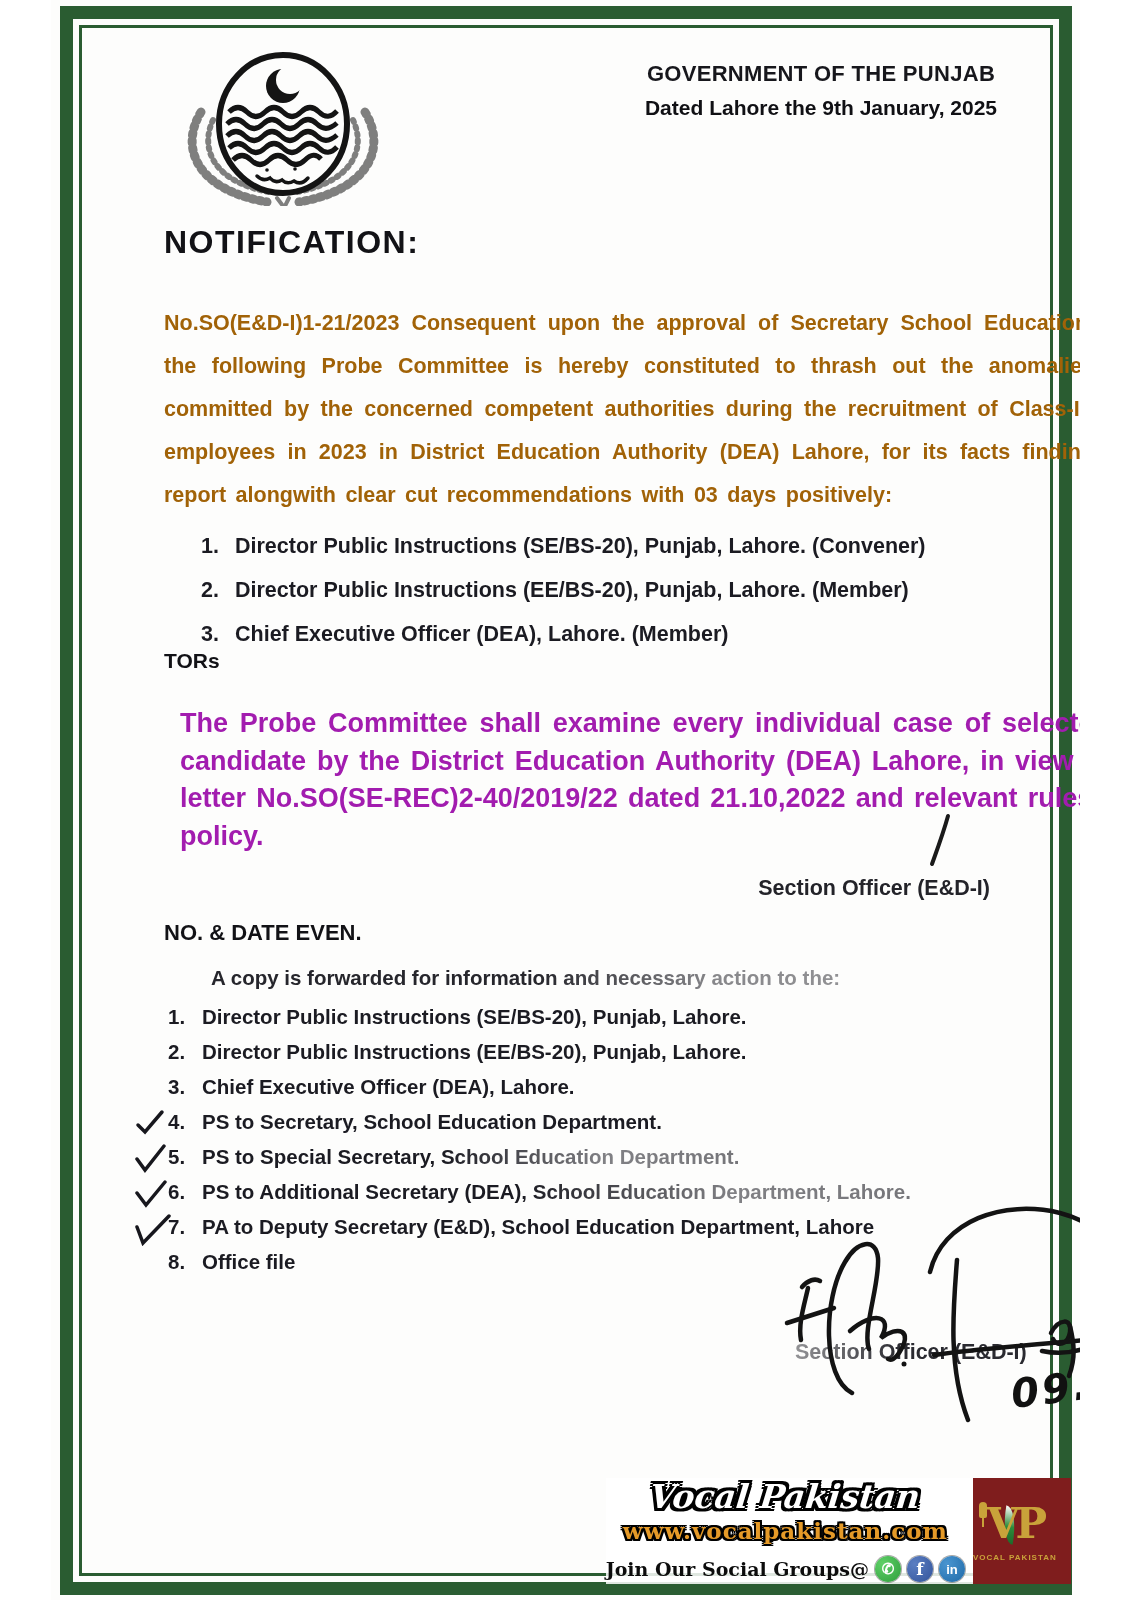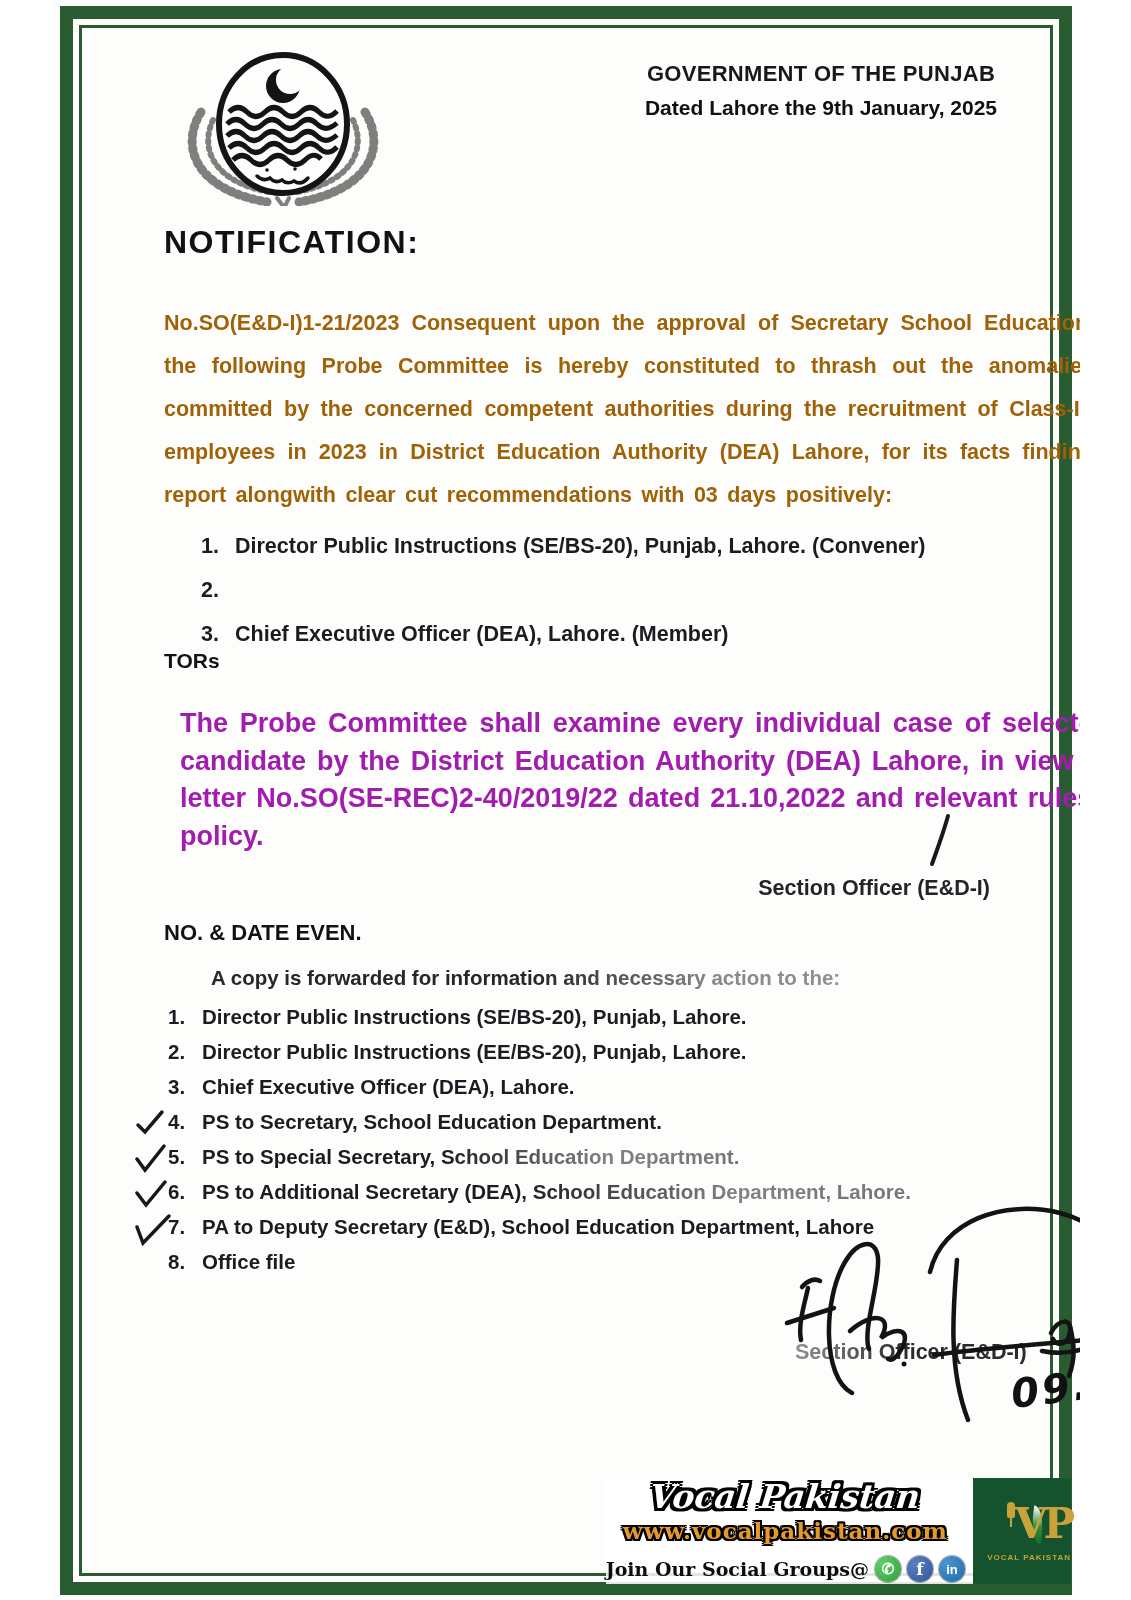--- a/index.html
+++ b/index.html
@@ -84,22 +84,22 @@
   .social-row { display:flex; align-items:center; gap:6px; margin-top:12px;
     font-family:"DejaVu Serif", serif; font-weight:bold; font-size:19px; color:#0c0c0c; }
   .social-icon { width:26px; height:26px; border-radius:50%; display:inline-flex;
     align-items:center; justify-content:center; color:#fff; font-weight:bold;
     box-shadow:0 0 0 1px rgba(0,0,0,.35); }
   .icon-whatsapp { background:radial-gradient(circle at 30% 30%, #5fd068, #2f9e3c); font-size:15px; }
   .icon-facebook { background:radial-gradient(circle at 30% 30%, #5b7ec2, #33549a);
     font-family:"DejaVu Serif", serif; font-size:17px; }
   .icon-linkedin { background:radial-gradient(circle at 30% 30%, #4a95d0, #1f6aa8);
     font-family:"Liberation Sans", sans-serif; font-size:13px; }
-  .footer-logo { width:98px; min-height:106px; background:#14532d; display:flex;
-    flex-direction:column; align-items:flex-end; justify-content:center; position:relative; }
+  .footer-logo { width:98px; min-height:106px; background:#7f1d1d; display:flex;
+    flex-direction:column; align-items:flex-start; justify-content:center; position:relative; }
   .mono-wrap { position:relative; height:48px; display:flex; align-items:center; }
   .mono-swoosh { position:absolute; left:30px; top:6px; width:13px; height:38px;
     background:linear-gradient(180deg,#ffffff 0%,#2e8b3a 55%,#1d6a2a 100%);
     border-radius:0 100% 0 100%; transform:rotate(10deg); }
   .mono-mic { position:absolute; left:6px; top:2px; width:8px; height:16px;
     background:#c9a23a; border-radius:4px 4px 2px 2px; }
   .mono-mic::after { content:""; position:absolute; left:3px; top:15px; width:2px;
     height:10px; background:#c9a23a; }
   .monogram { position:relative; font-family:"DejaVu Serif", serif; font-weight:bold;
     font-size:42px; line-height:44px; color:#c9a23a; letter-spacing:-4px; padding-left:14px; }
@@ -149,20 +149,21 @@
   <p class="body-para"><span class="ref-no">No.SO(E&amp;D-I)1-21/2023</span>
     <span>Consequent upon the approval of Secretary School Education, the following Probe Committee is hereby constituted to thrash out the anomalies committed by the concerned competent authorities during the recruitment of Class-IV employees in 2023 in District Education Authority (DEA) Lahore, for its facts finding report alongwith clear cut recommendations with 03 days positively:</span></p>
 
   <div class="committee-list">
     <div class="committee-row">
       <span class="committee-no">1.</span>
       <span>Director Public Instructions (SE/BS-20), Punjab, Lahore. (Convener)</span>
     </div>
     <div class="committee-row">
       <span class="committee-no">2.</span>
+      <span>Director Public Instructions (EE/BS-20), Punjab, Lahore. (Member)</span>
     </div>
     <div class="committee-row">
       <span class="committee-no">3.</span>
       <span>Chief Executive Officer (DEA), Lahore. (Member)</span>
     </div>
   </div>
 
   <div class="tors-heading">TORs</div>
   <p class="tors-para">The Probe Committee shall examine every individual case of selected candidate by the District Education Authority (DEA) Lahore, in view of letter No.SO(SE-REC)2-40/2019/22 dated 21.10,2022 and relevant rules / policy.</p>
 

